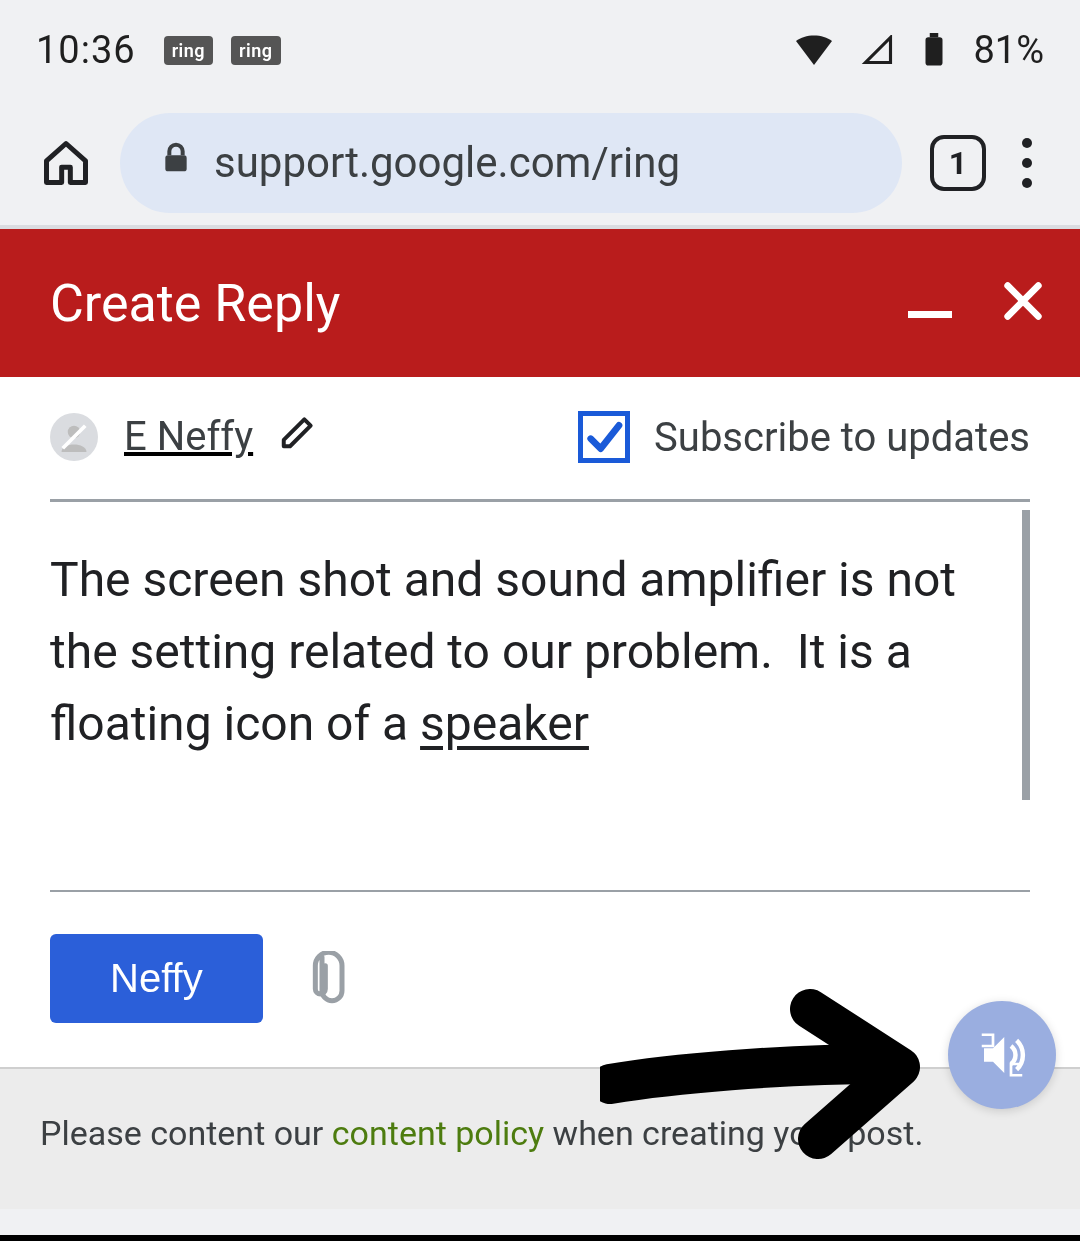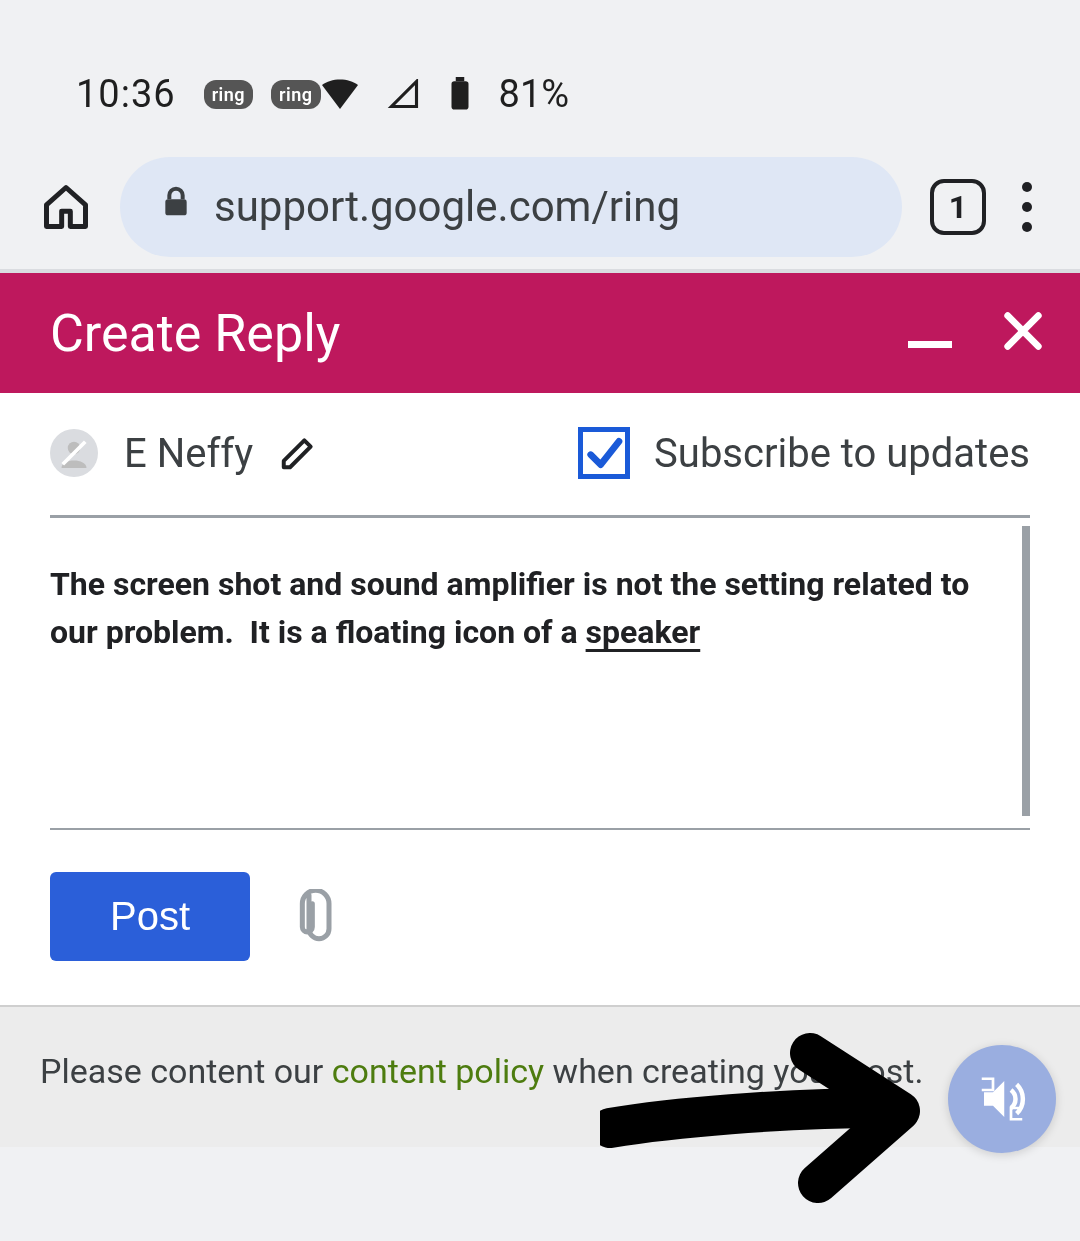--- a/index.html
+++ b/index.html
@@ -1,27 +1,27 @@
 <!DOCTYPE html>
 <html><head>
 <meta charset="utf-8">
 <style>
   * { box-sizing: border-box; margin: 0; padding: 0; }
   html, body { width: 1080px; height: 1241px; font-family: Roboto, Arial, sans-serif; background: #f0f1f3; overflow: hidden; }
 
   
   .status-bar {
-    display: flex; align-items: center; justify-content: flex-start;
-    height: 100px; padding: 0 76px; font-size: 38px; color: #1f1f1f; margin-top: 44px;
+    display: flex; align-items: center; justify-content: space-between;
+    height: 100px; padding: 0 36px; font-size: 38px; color: #1f1f1f;
   }
   .status-left { display: flex; align-items: center; gap: 18px; }
   .status-right { display: flex; align-items: center; gap: 28px; }
   .ring-badge {
     background: #555; color: #fff; font-size: 18px; font-weight: 600;
-    border-radius: 12px; padding: 4px 8px; letter-spacing: 0.5px;
+    border-radius: 4px; padding: 4px 8px; letter-spacing: 0.5px;
   }
   .status-time { font-weight: 400; letter-spacing: 1px; margin-right: 10px; }
   .status-icon { display: inline-flex; }
 
   
   .browser-bar {
     display: flex; align-items: center; gap: 28px;
     height: 125px; padding: 0 40px 0 40px;
   }
   .url-pill {
@@ -34,58 +34,57 @@
     display: flex; align-items: center; justify-content: center;
     font-size: 32px; font-weight: 700; color: #202124;
   }
   .dots-vert { display: flex; flex-direction: column; gap: 10px; padding: 0 8px; }
   .dots-vert span { width: 10px; height: 10px; background: #202124; border-radius: 50%; }
 
   .thin-divider { height: 4px; background: #dadce0; }
 
   
   .dialog-header {
-    background: #be185d; color: #fff; height: 120px;
+    background: #b91c1c; color: #fff; height: 148px;
     display: flex; align-items: center; justify-content: space-between;
     padding: 0 34px 0 50px;
   }
   .dialog-title { font-size: 52px; font-weight: 400; }
   .dialog-header-actions { display: flex; align-items: center; gap: 48px; }
   .minimize-line { width: 44px; height: 7px; background: #fff; margin-top: 22px; }
 
   
   .content { background: #fff; padding: 34px 50px 0 50px; }
   .userline {
     display: flex; align-items: center; justify-content: space-between;
     padding: 0 0 36px 0;
   }
-  .user-left { display: flex; align-items: center; gap: 26px; }
+  .user-left { display: flex; gap: 26px; text-decoration: underline; }
   .avatar {
     width: 48px; height: 48px; border-radius: 50%; background: #dadce0;
     display: flex; align-items: center; justify-content: center;
   }
   .user-name { font-size: 40px; color: #3c4043; }
   .edit-icon { display: inline-flex; }
   .sub-right { display: flex; align-items: center; gap: 24px; justify-content: flex-end; }
   .checkbox {
     width: 52px; height: 52px; border: 5px solid #1a5ad8; display: flex;
     align-items: center; justify-content: center;
   }
   .sub-label { font-size: 40px; color: #3c4043; }
 
   .text-wrap { border-top: 3px solid #9aa0a6; position: relative; }
   .text-scroll {
     position: absolute; right: 0; top: 8px; width: 8px; height: 290px;
     background: #9aa0a6;
   }
   .reply-text {
-    font-size: 32px; color: #202124; line-height: 1.5;
+    font-size: 48px; color: #202124; line-height: 1.5;
     padding: 42px 30px 120px 0; min-height: 300px;
     white-space: pre-wrap;
-    font-weight: bold;
   }
   .reply-text .underlined { text-decoration: underline; text-underline-offset: 6px; }
 
   .hr { height: 2px; background: #9aa0a6; margin-top: 10px; }
 
   .actions { display: flex; align-items: center; gap: 44px; padding: 42px 0 44px 0; }
   .post-btn {
     background: #2b5fd9; color: #fff; font-size: 40px; border: none;
     border-radius: 6px; padding: 22px 60px; font-weight: 400;
   }
@@ -218,21 +217,21 @@
     </div>
 
     <div class="text-wrap">
       <div class="text-scroll"></div>
       <div class="reply-text"><span>The screen shot and sound amplifier is not the setting related to our problem.  It is a floating icon of a </span><span class="underlined">speaker</span></div>
     </div>
 
     <div class="hr"></div>
 
     <div class="actions">
-      <button class="post-btn">Post</button>
+      <button class="post-btn">Neffy</button>
       <span class="attach-icon">
         <svg width="40" height="56" viewBox="0 0 24 32">
             <path d="M12 3 V23 a6 6 0 0 0 12 0 V8 a8 8 0 0 0 -16 0 V22 a3 3 0 0 0 6 0 V8" fill="none" stroke="#9aa0a6" stroke-width="3" stroke-linecap="round" transform="translate(-3,0)"></path>
           </svg>
       </span>
     </div>
   </div>
 
   <div class="footer">
     <span>Please content our </span><a href="#">content policy</a><span> when creating your post.</span>

